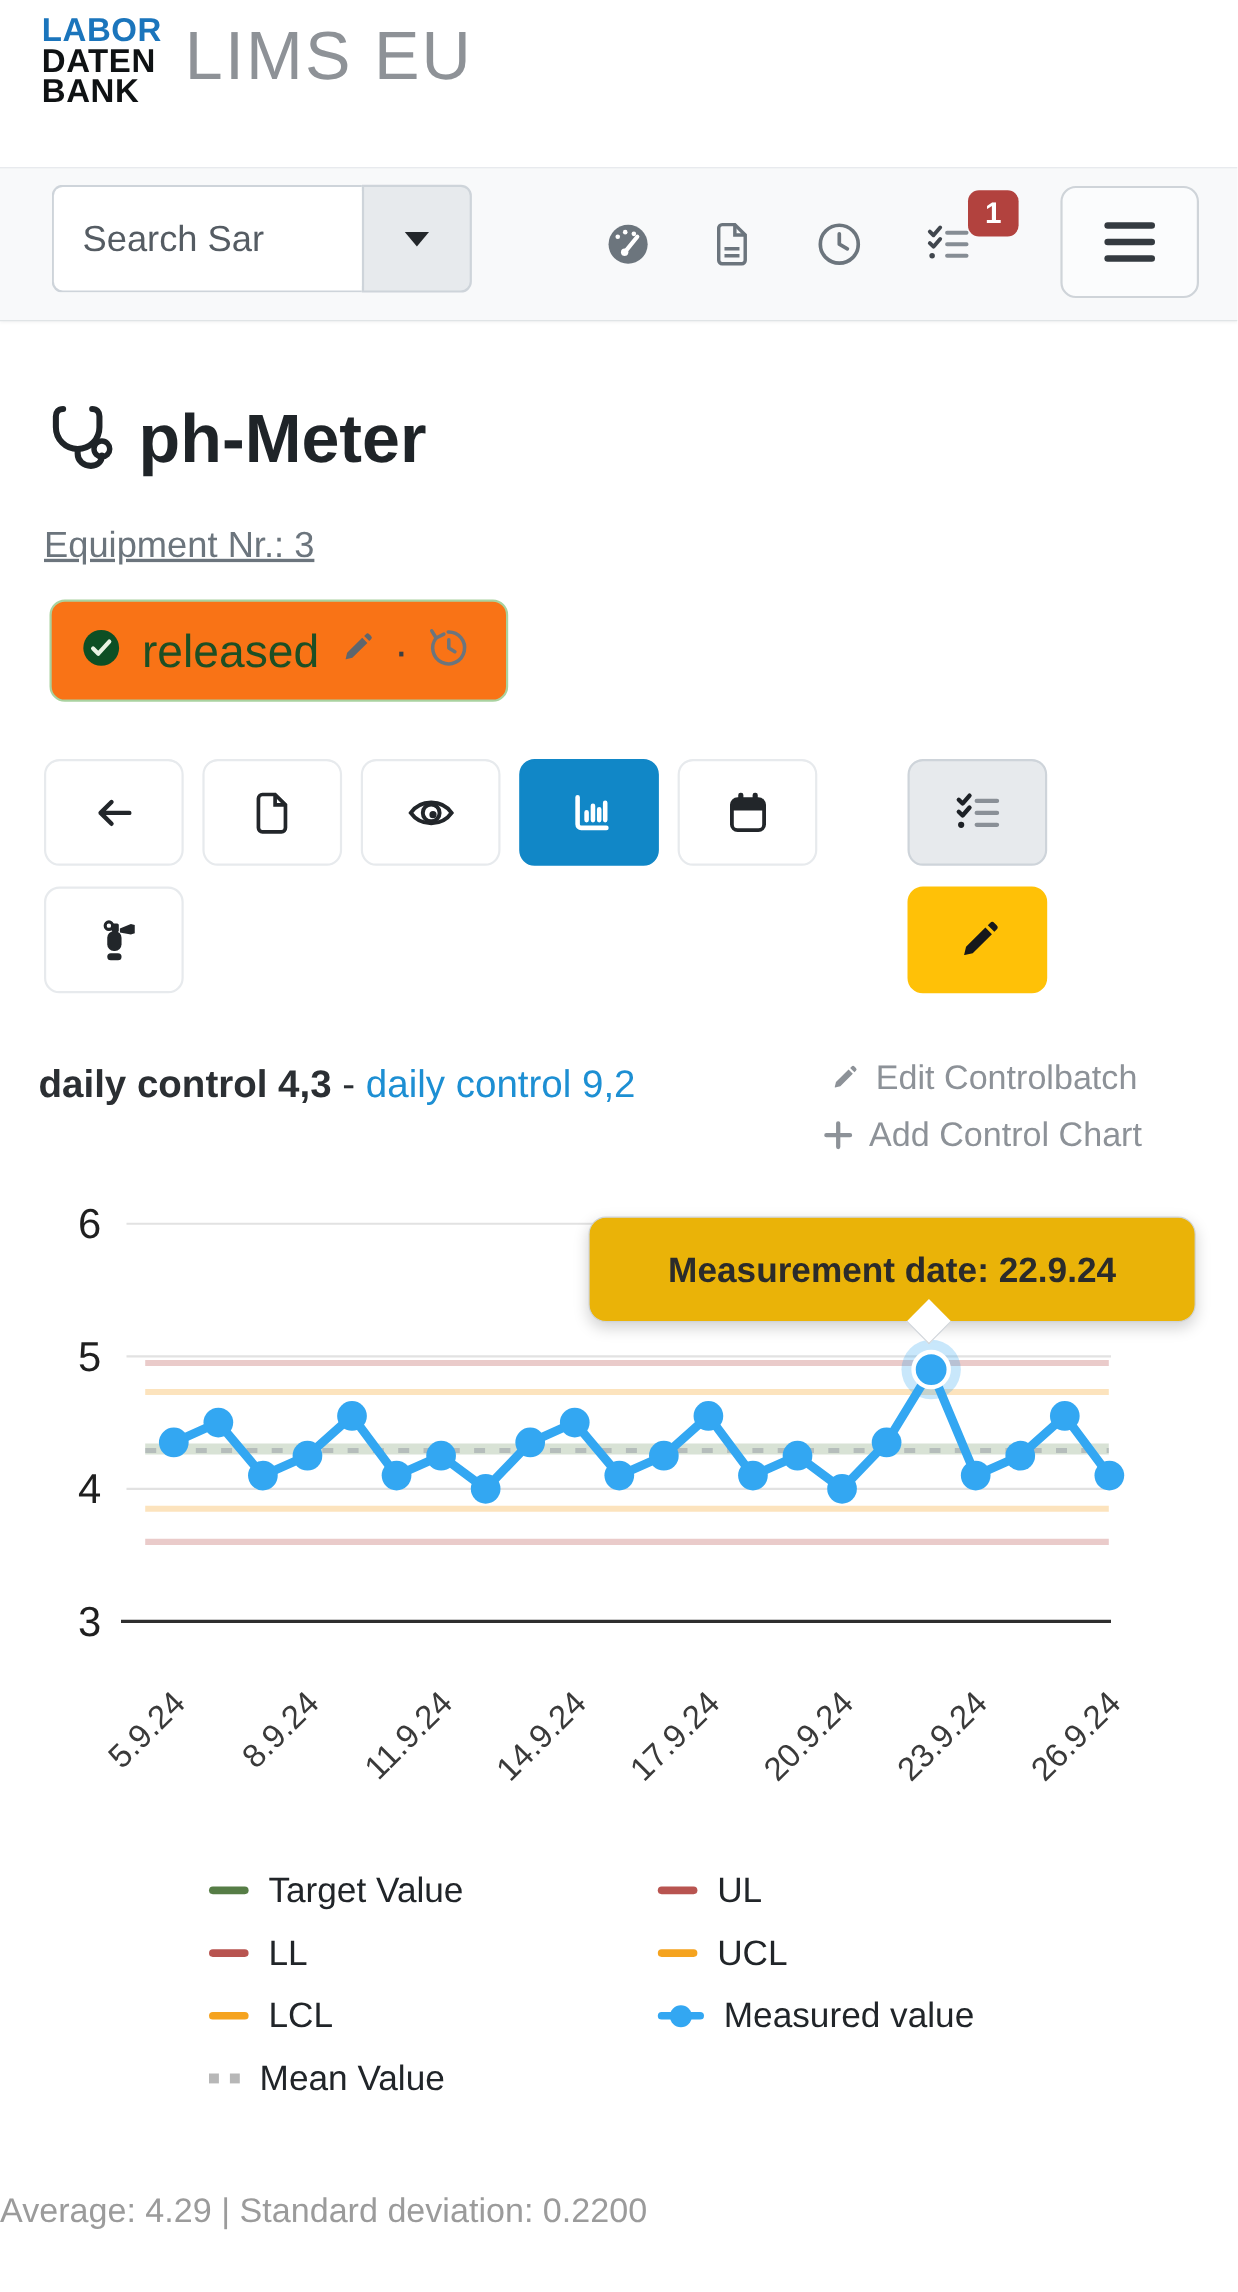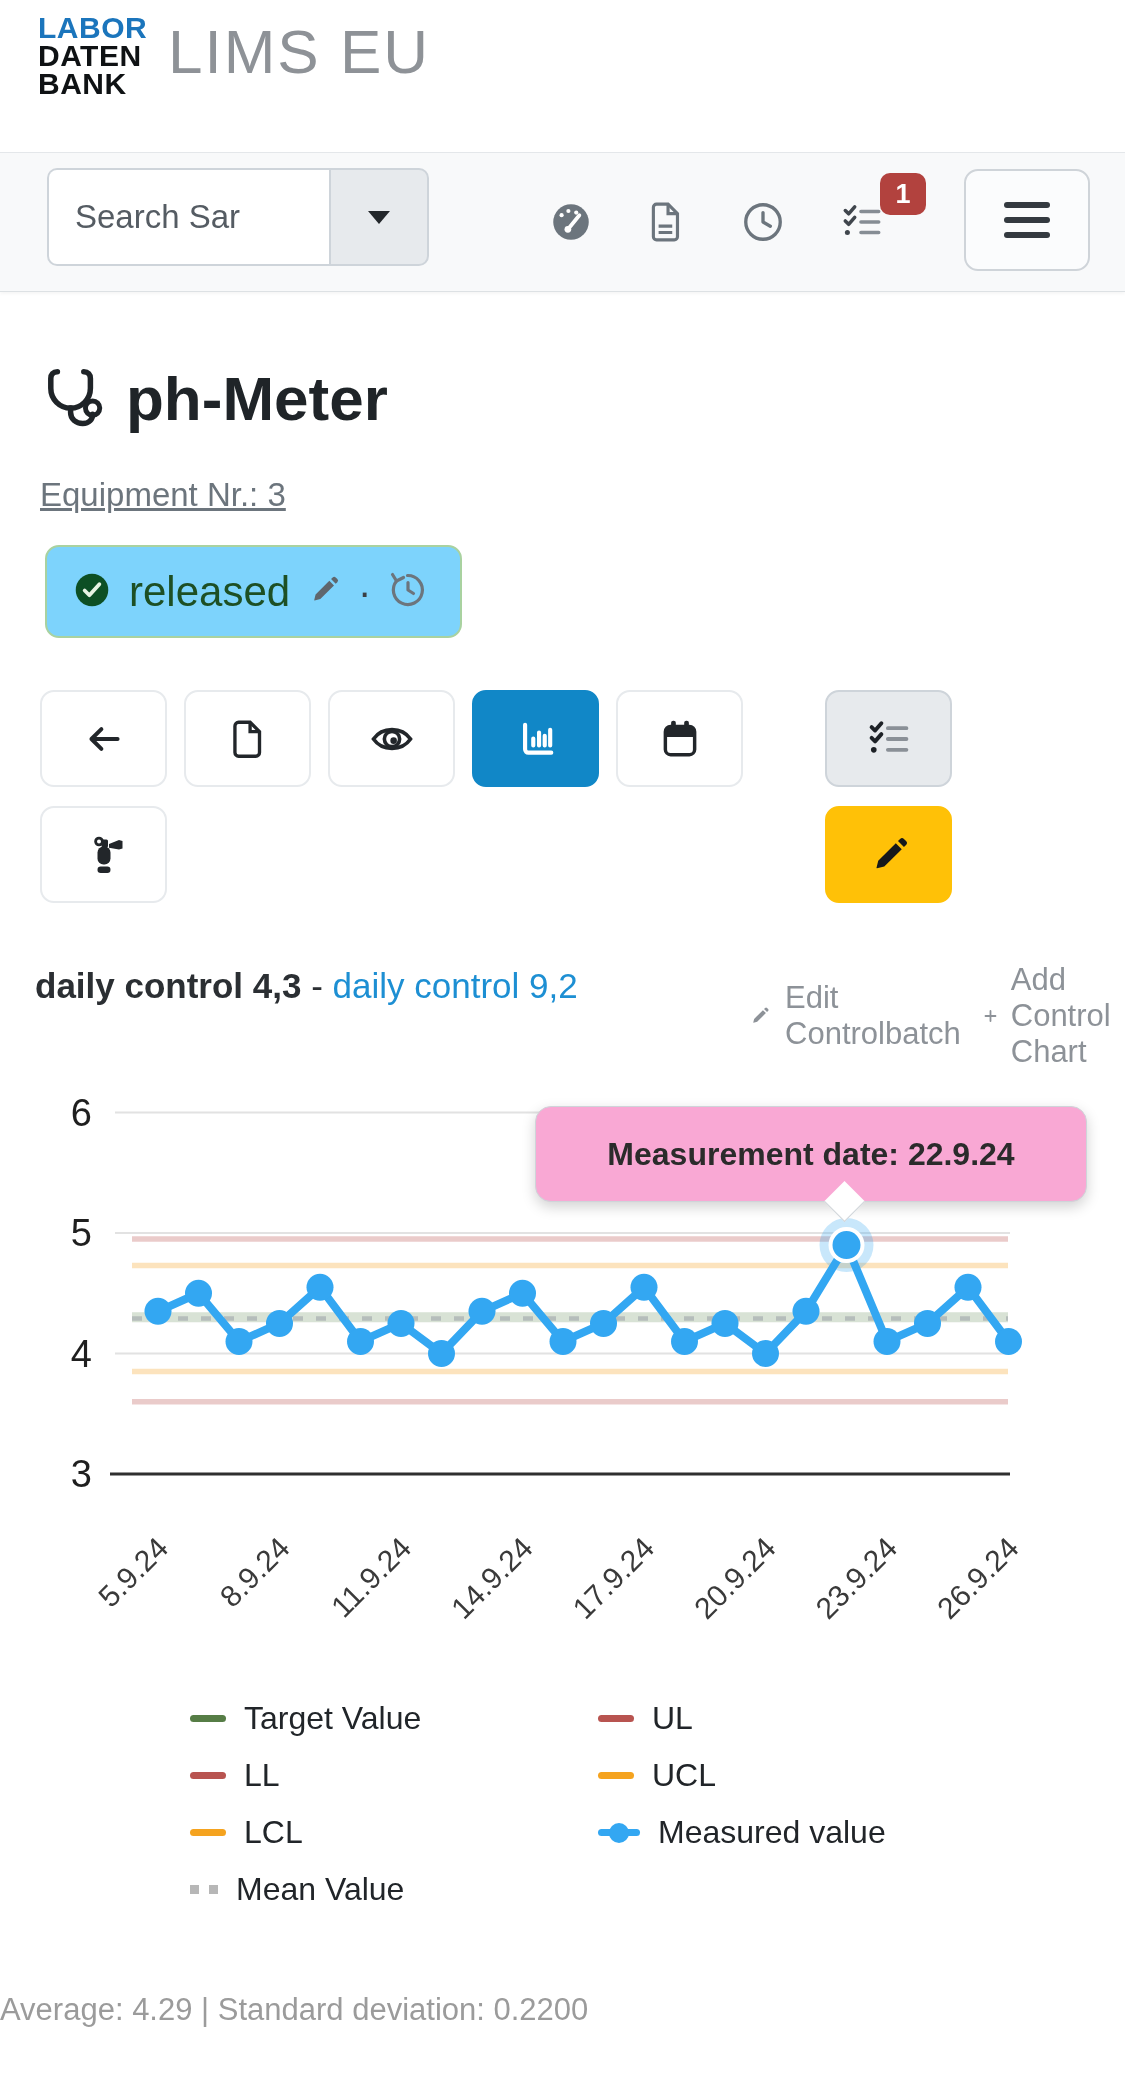--- a/index.html
+++ b/index.html
@@ -33,50 +33,50 @@
             font-size:27px;font-weight:700;border-radius:10px;display:flex;align-items:center;justify-content:center;}
   .hamburger{left:964px;top:16px;width:126px;height:102px;box-sizing:border-box;border:2px solid #cfd4d9;
              border-radius:14px;background:#fbfcfd;display:flex;flex-direction:column;align-items:center;
              justify-content:center;gap:9px;cursor:pointer;}
   .hamburger .bar{width:46px;height:6px;border-radius:3px;background:#343a40;}
 
   
   .title-row{left:42px;top:362px;display:flex;align-items:flex-end;gap:18px;}
   .page-title{font-size:62px;font-weight:700;color:#1f2428;}
   .equip-nr{left:40px;top:476px;font-size:33px;color:#6c757d;text-decoration:underline;}
-  .status-badge{left:45px;top:545px;width:417px;height:93px;box-sizing:border-box;background:#7dd3fc;
+  .status-badge{left:45px;top:545px;width:417px;height:93px;box-sizing:border-box;background:#f97316;
                 border:2px solid #a9d2a0;border-radius:14px;display:flex;align-items:center;
                 padding:0 24px;gap:16px;}
   .status-label{font-size:42px;color:#1d4f24;}
   .status-dot{font-size:40px;color:#3a3f44;line-height:1;}
 
   
   .btn{width:127px;height:97px;box-sizing:border-box;background:#fff;border:2px solid #e7eaed;
        border-radius:14px;display:flex;align-items:center;justify-content:center;cursor:pointer;}
   .btn-row1{left:40px;top:690px;display:flex;gap:17px;}
   .btn-row2{left:40px;top:806px;display:flex;}
   .btn.active{background:#1187c7;border-color:#1187c7;}
   .btn.soft{background:#e7eaed;border-color:#ced4da;}
   .btn.warn{background:#ffc107;border-color:#ffc107;}
   .btn-checklist{left:825px;top:690px;}
   .btn-edit{left:825px;top:806px;}
 
   
   .cb-heading{left:35px;top:966px;font-size:35px;font-weight:700;color:#2b2f33;}
   .cb-link{color:#1d8fd3;font-weight:400;cursor:pointer;}
   .cb-sep{font-weight:400;color:#2b2f33;}
-  .side-links{left:748px;top:962px;display:flex;flex-direction:row;gap:16px;align-items:center;}
+  .side-links{left:748px;top:962px;display:flex;flex-direction:column;gap:16px;align-items:center;}
   .side-link{display:flex;align-items:center;gap:14px;font-size:31px;color:#8d9298;cursor:pointer;}
 
   
   .chart-svg{left:0;top:1080px;}
   svg text{font-family:"Liberation Sans",sans-serif;}
 
   
-  .tooltip{left:535px;top:1106px;width:550px;height:94px;background:#f9a8d4;border:1px solid #cfd4d9;
+  .tooltip{left:535px;top:1106px;width:550px;height:94px;background:#eab308;border:1px solid #cfd4d9;
            border-radius:16px;box-shadow:0 5px 14px rgba(0,0,0,0.18);display:flex;align-items:center;
            justify-content:center;z-index:5;}
   .tooltip-text{font-size:32px;font-weight:700;color:#2b2b2b;}
   .tooltip-arrow{position:absolute;left:294px;bottom:-15px;width:28px;height:28px;background:#fff;
                  transform:rotate(45deg);border-right:1px solid #cfd4d9;border-bottom:1px solid #cfd4d9;}
 
   
   .legend{left:190px;top:1700px;display:grid;grid-template-columns:312px auto;column-gap:96px;row-gap:20px;}
   .legend-item{display:flex;align-items:center;gap:18px;font-size:32px;color:#212529;cursor:pointer;}
   .sw-line{width:36px;height:7px;border-radius:4px;flex:none;}

